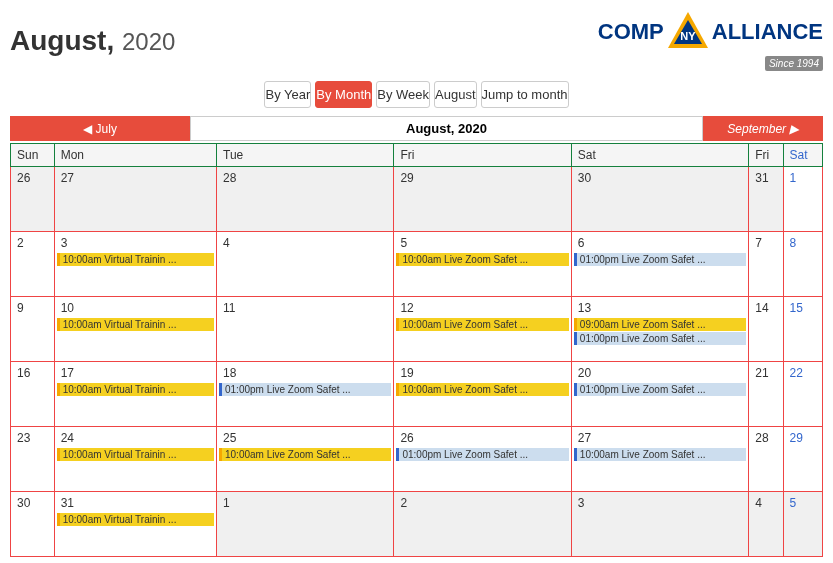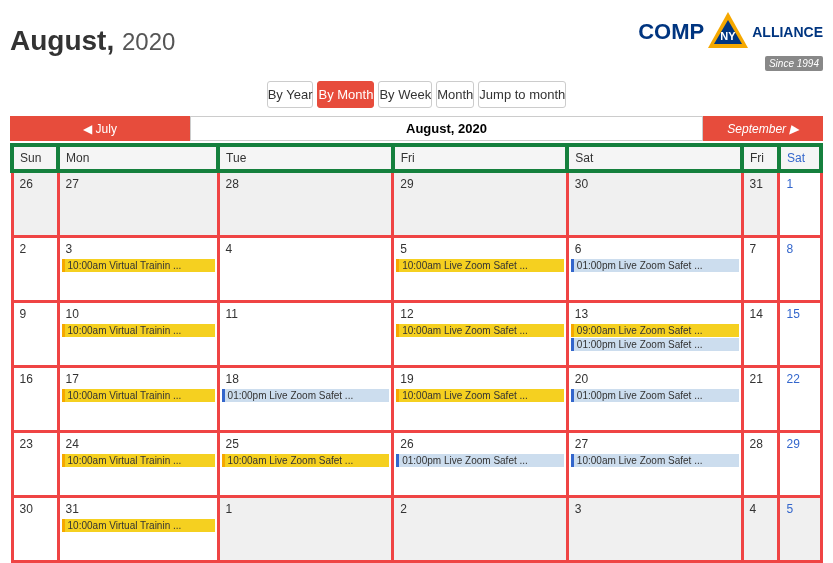--- a/index.html
+++ b/index.html
@@ -7,35 +7,35 @@
     .container { background: #fff; width: 833px; min-height: 563px; margin: 0 auto; padding: 10px; }
     .header { display: flex; align-items: center; justify-content: space-between; margin-bottom: 10px; }
     .nav-buttons { display: flex; justify-content: center; gap: 4px; margin-bottom: 8px; }
     .nav-btn { padding: 5px 0; border: 1px solid #ccc; background: #fff; cursor: pointer; border-radius: 3px; font-size: 13px; color: #333; }
     .nav-btn.active { background: #e74c3c; color: #fff; border-color: #e74c3c; }
     .month-nav { display: flex; width: 100%; margin-bottom: 2px; }
     .month-nav-prev { background: #e74c3c; color: #fff; padding: 4px 12px; flex: 0 0 180px; text-align: left; cursor: pointer; font-size: 12px; display: flex; align-items: center; justify-content: center; gap: 4px; }
     .month-nav-cur { background: #fff; border: 1px solid #ccc; flex: 1; text-align: center; padding: 4px; font-weight: bold; font-size: 13px; }
     .month-nav-next { background: #e74c3c; color: #fff; padding: 4px 12px; flex: 0 0 120px; text-align: center; cursor: pointer; font-size: 12px; display: flex; align-items: center; justify-content: center; gap: 4px; font-style: italic; }
     .calendar-table { width: 100%; border-collapse: collapse; }
-    .calendar-table th { border: 4px solid #15803d; padding: 4px 6px; background: #f5f5f5; font-weight: normal; font-size: 12px; color: #333; text-align: left; }
+    .calendar-table th { border: 1px solid #15803d; padding: 4px 6px; background: #f5f5f5; font-weight: normal; font-size: 12px; color: #333; text-align: left; }
     .calendar-table th.sat { color: #3366cc; }
-    .calendar-table td { border: 3px solid #ef4444; vertical-align: top; padding: 2px; min-height: 60px; height: 65px; background: #fff; }
+    .calendar-table td { border: 1px solid #ef4444; vertical-align: top; padding: 2px; min-height: 60px; height: 65px; background: #fff; }
     .calendar-table td.other-month { background: #f0f0f0; }
     .day-num { font-size: 12px; color: #333; padding: 2px 4px; display: block; }
     .day-num.sat { color: #3366cc; }
     .event { display: block; font-size: 10px; padding: 1px 3px; margin: 1px 0; white-space: nowrap; overflow: hidden; text-overflow: ellipsis; cursor: pointer; max-width: 100%; }
     .event-yellow { background: #f5d020; color: #333; border-left: 3px solid #f5a800; }
     .event-blue { background: #cde; color: #333; border-left: 3px solid #3366cc; }
 
     
     .logo-wrapper { display: flex; flex-direction: column; align-items: flex-end; }
     .logo-top { display: flex; align-items: center; }
     .logo-text-comp { color: #003580; font-weight: bold; font-size: 22px; }
-    .logo-text-alliance { color: #003580; font-weight: bold; font-size: 14px; }
+    .logo-text-alliance { color: #003580; font-weight: bold; font-size: 22px; }
     .logo-ribbon { background: #888; color: #fff; font-style: italic; font-size: 10px; padding: 2px 4px; border-radius: 2px; margin-top: 2px; }
   </style>
 </head>
 <body>
 
 <div class="container">
 
   <div class="header">
     <div>
       <span style="font-size:28px; color:#333;">
@@ -54,21 +54,21 @@
         <span class="logo-text-alliance">ALLIANCE</span>
       </div>
       <div class="logo-ribbon">Since 1994</div>
     </div>
   </div>
 
   <div class="nav-buttons">
     <button class="nav-btn">By Year</button>
     <button class="nav-btn active">By Month</button>
     <button class="nav-btn">By Week</button>
-    <button class="nav-btn">Month</button>
+    <button class="nav-btn">August</button>
     <button class="nav-btn">Jump to month</button>
   </div>
 
   <div class="month-nav">
     <div class="month-nav-prev">◀ July</div>
     <div class="month-nav-cur">August, 2020</div>
     <div class="month-nav-next">September ▶</div>
   </div>
 
   <table class="calendar-table">

